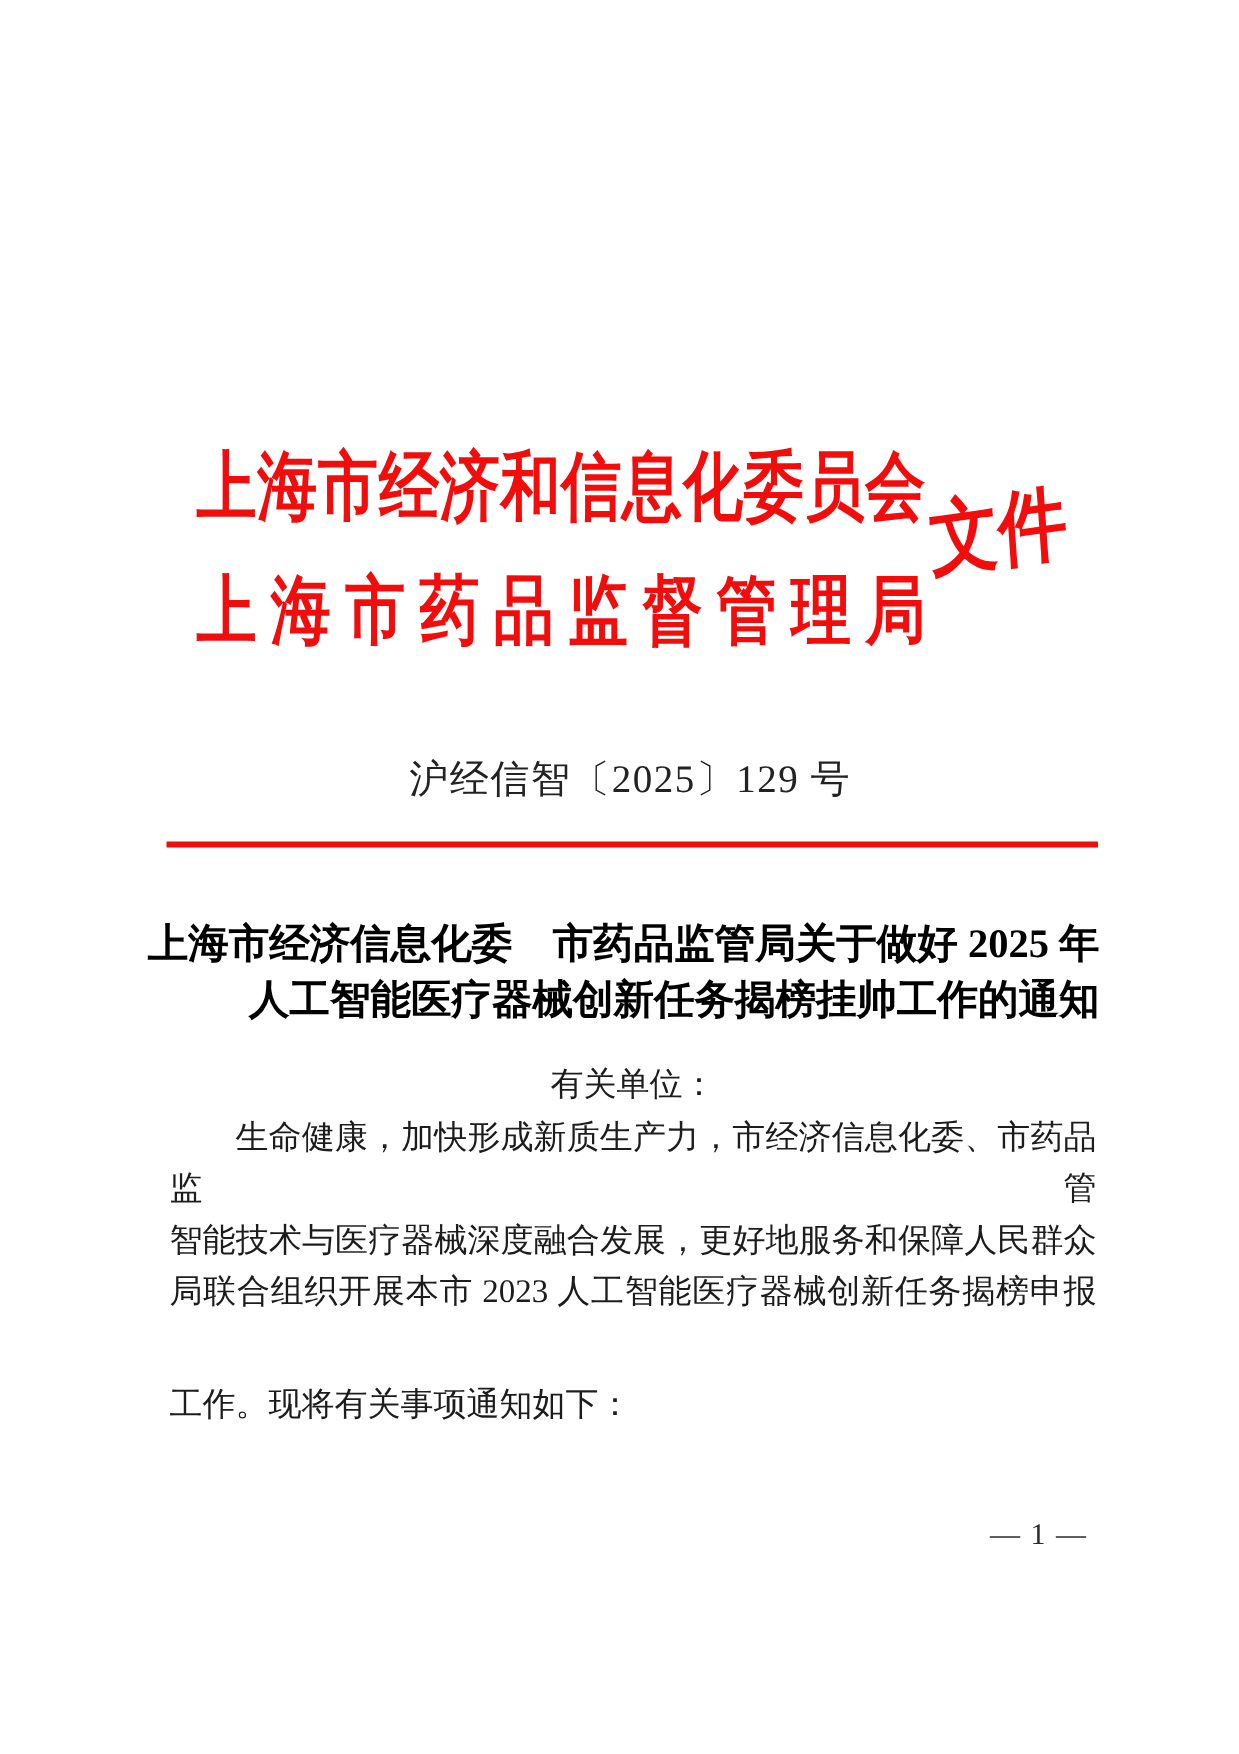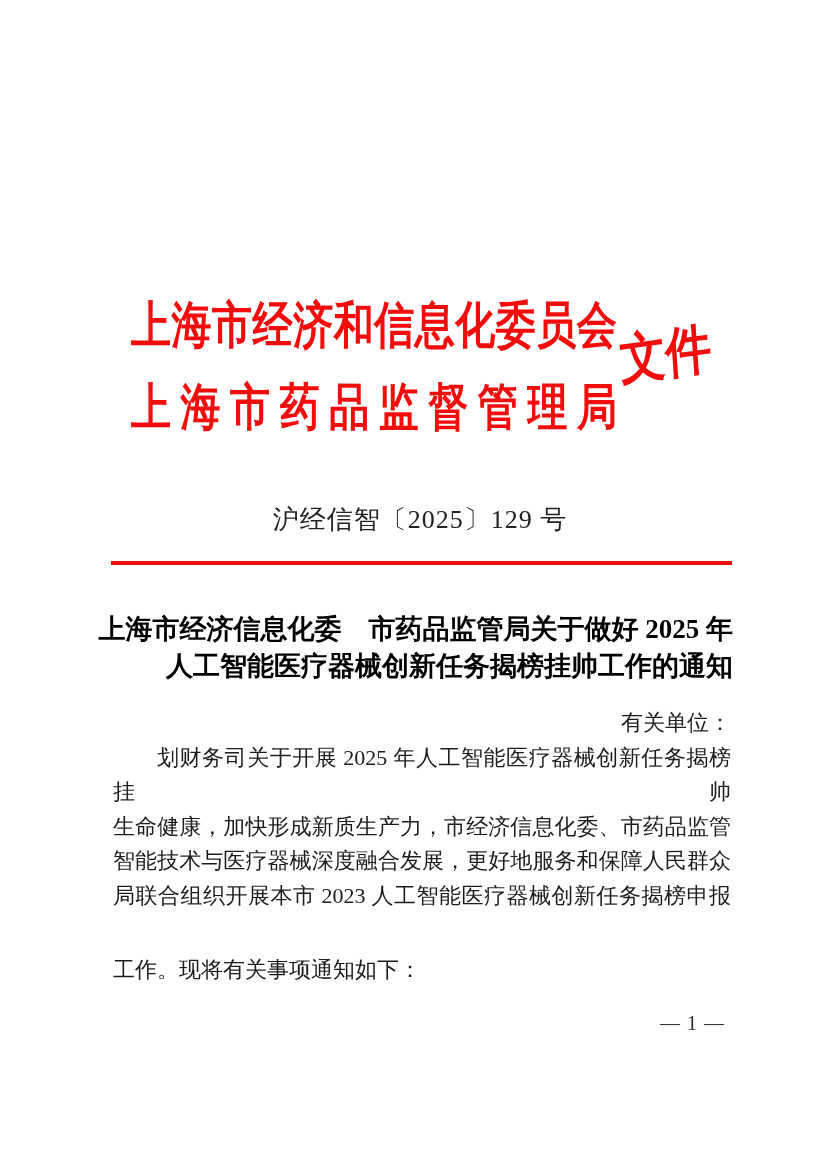--- a/index.html
+++ b/index.html
@@ -72,21 +72,21 @@
     line-height: 37px;
   }
 
   
   .doc-body {
     position: absolute; left: 113px; top: 706px; width: 618px;
     font-size: 22px;
     line-height: 34.5px;
     color: #1c1c1c;
   }
-  .salutation { text-align: right; }
+  .salutation { text-align: center; }
   .para .line {
     text-align: justify;
     text-align-last: justify;
   }
   .para .line:first-child { text-indent: 2em; }
   .para .line:last-child { text-align-last: left; text-indent: 0; margin-top: 40px; }
 
   
   .page-number {
     position: absolute; left: 640px; top: 1012px; width: 105px;
@@ -137,21 +137,20 @@
   <div class="red-line"></div>
 
   <div class="doc-title">
     <div>上海市经济信息化委　市药品监管局关于做好 2025 年</div>
     <div>人工智能医疗器械创新任务揭榜挂帅工作的通知</div>
   </div>
 
   <div class="doc-body">
     <div class="salutation">有关单位：</div>
     <div class="para">
-      <div class="line">划财务司关于开展 2025 年人工智能医疗器械创新任务揭榜挂帅</div>
       <div class="line">生命健康，加快形成新质生产力，市经济信息化委、市药品监管</div>
       <div class="line">智能技术与医疗器械深度融合发展，更好地服务和保障人民群众</div>
       <div class="line">局联合组织开展本市 2023 人工智能医疗器械创新任务揭榜申报</div>
       <div class="line">工作。现将有关事项通知如下：</div>
     </div>
   </div>
 
   <div class="page-number">— 1 —</div>
 
 </div>

